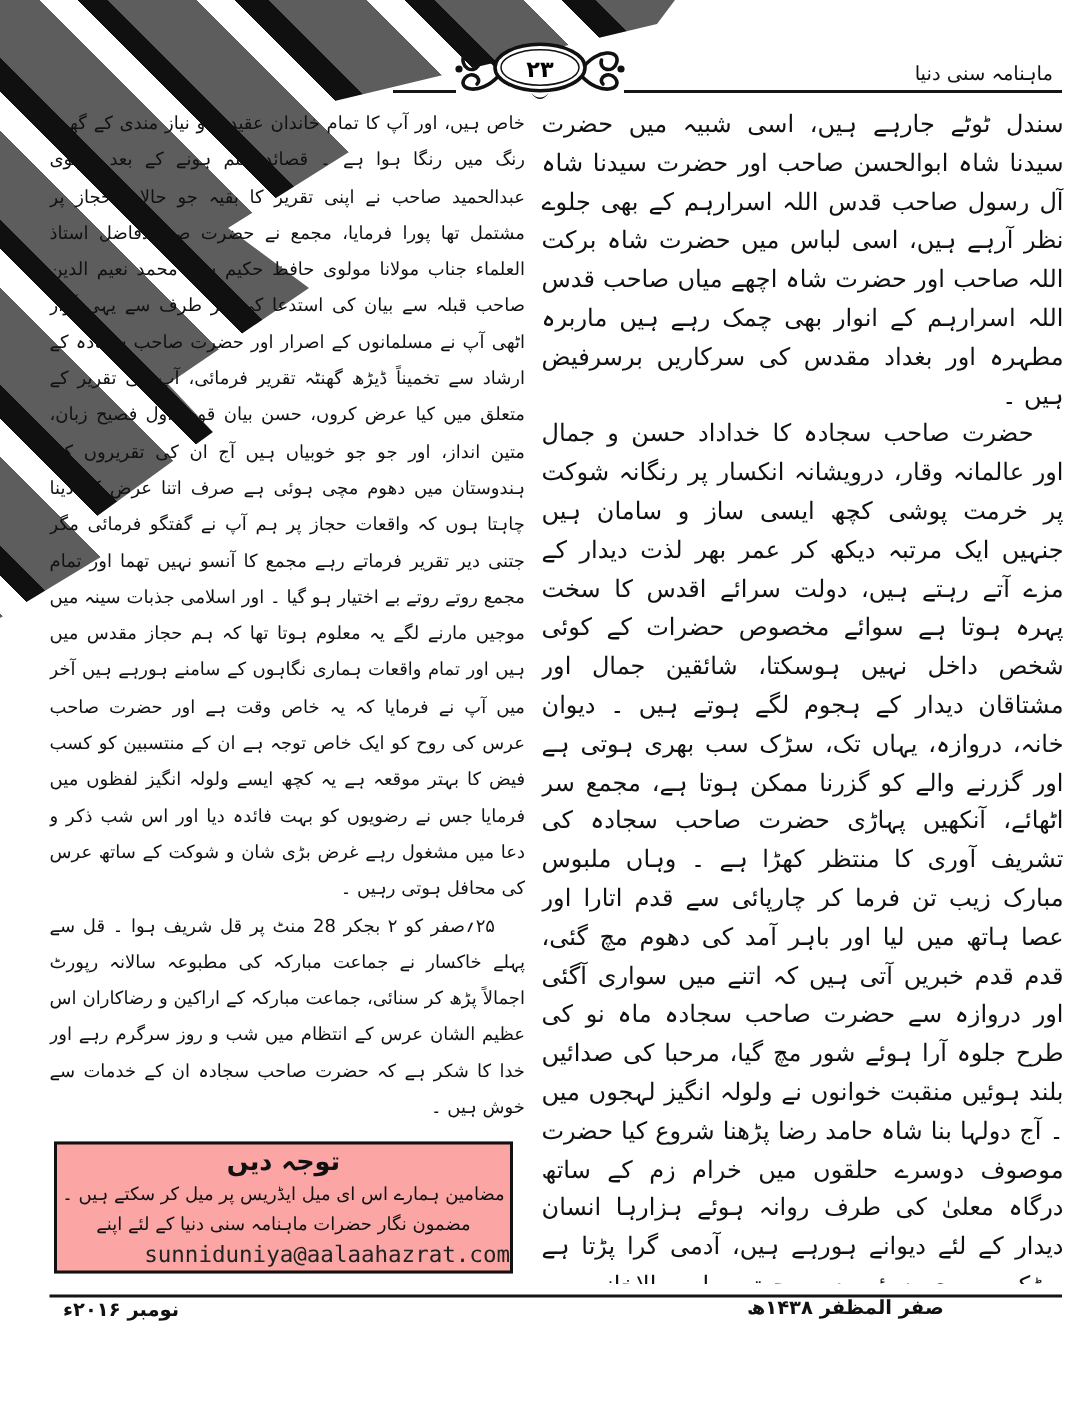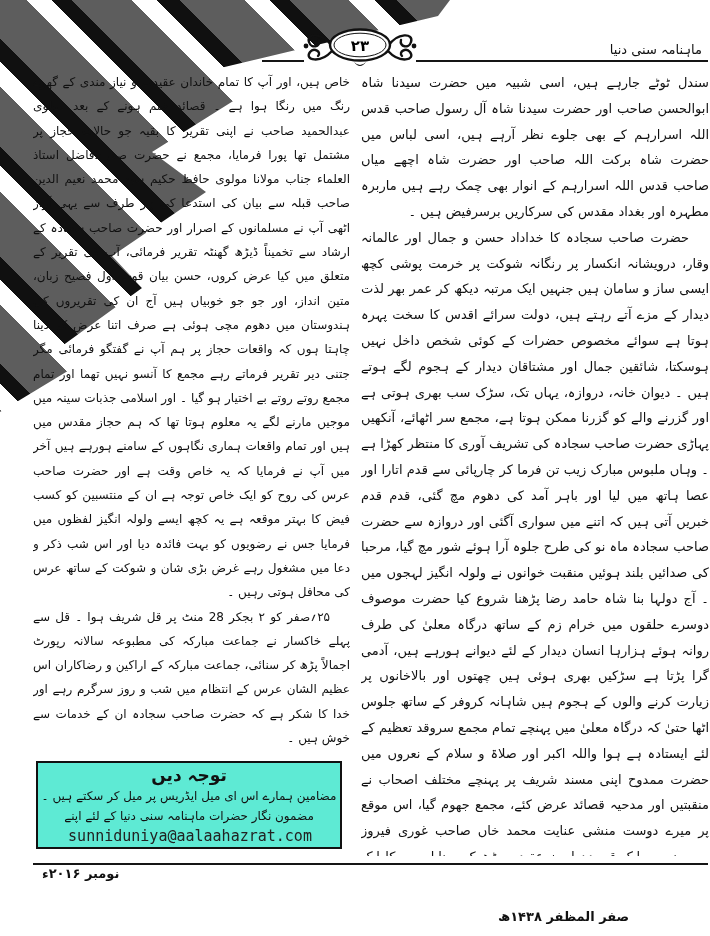--- a/index.html
+++ b/index.html
@@ -37,45 +37,45 @@
   .cartouche text{
     font-family:"DejaVu Sans",sans-serif;font-size:15px;font-weight:bold;
   }
   
   .columns{
     position:absolute;left:33px;top:70px;width:676px;
     display:flex;flex-direction:row;
   }
   .col{direction:rtl;text-align:justify;text-justify:inter-word;overflow:hidden;}
   .col-left{width:317px;height:682px;font-size:12px;line-height:24.3px;}
-  .col-right{width:348px;height:786px;margin-left:11px;font-size:13px;line-height:25.8px;}
+  .col-right{width:348px;height:786px;margin-left:11px;font-size:16px;line-height:25.8px;}
   .col p{margin:0;}
   .col p.indent{text-indent:20px;}
   
   .notice-box{
     position:absolute;left:36px;top:761px;width:306px;height:88px;
-    border:2px solid #111;background:#5eead4;
+    border:2px solid #111;background:#fca5a5;
     direction:rtl;text-align:center;box-sizing:border-box;
     padding-top:2px;
   }
   .notice-title{font-size:17px;font-weight:bold;line-height:21px;}
   .notice-line{font-size:12px;line-height:20px;}
   .notice-email{
-    direction:ltr;text-align:center;
+    direction:ltr;text-align:right;
     font-family:"DejaVu Sans Mono",monospace;
     font-size:15px;line-height:20px;padding-left:2px;color:#222;
   }
   
   .rule-footer{left:33px;top:863px;width:675px;height:2px;}
   .footer-date{
     position:absolute;direction:rtl;font-size:13px;font-weight:bold;
     white-space:nowrap;
   }
   .footer-left{left:42px;top:866px;}
-  .footer-right{left:498px;top:865px;margin-top:44px;}
+  .footer-right{left:498px;top:865px;}
 </style>
 </head>
 <body>
 
 <div class="corner-ornament"></div>
 
 <div class="masthead">ماہنامہ سنی دنیا</div>
 <div class="rule rule-header-left"></div>
 <div class="rule rule-header-right"></div>
 

